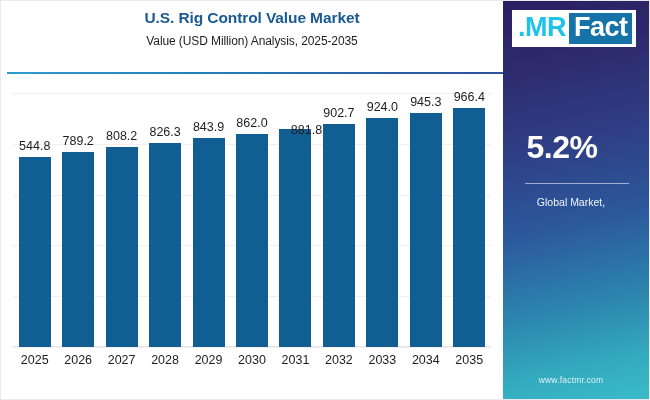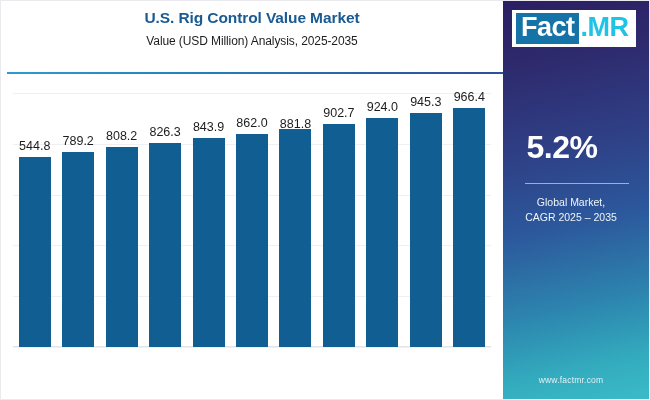--- a/index.html
+++ b/index.html
@@ -263,53 +263,65 @@
         <div class="bar-group" style="left: 174.545px;">
           <div class="bar" style="height: 208.816px; background: rgb(17, 94, 146);"></div>
           <div class="bar-value" style="bottom: 212.816px;">843.9</div>
         </div>
         <div class="bar-group" style="left: 218px;">
           <div class="bar" style="height: 213.295px; background: rgb(17, 94, 146);"></div>
           <div class="bar-value" style="bottom: 217.295px;">862.0</div>
         </div>
         <div class="bar-group" style="left: 261.455px;">
           <div class="bar" style="height: 218.194px; background: rgb(17, 94, 146);"></div>
-          <div class="bar-value" style="bottom: 216px;">881.8</div>
+          <div class="bar-value" style="bottom: 210px; margin-left: 11px;">881.8</div>
         </div>
         <div class="bar-group" style="left: 304.909px;">
           <div class="bar" style="height: 223.366px; background: rgb(17, 94, 146);"></div>
           <div class="bar-value" style="bottom: 227.366px;">902.7</div>
         </div>
         <div class="bar-group" style="left: 348.364px;">
           <div class="bar" style="height: 228.636px; background: rgb(17, 94, 146);"></div>
           <div class="bar-value" style="bottom: 232.636px;">924.0</div>
         </div>
         <div class="bar-group" style="left: 391.818px;">
           <div class="bar" style="height: 233.907px; background: rgb(17, 94, 146);"></div>
           <div class="bar-value" style="bottom: 237.907px;">945.3</div>
         </div>
         <div class="bar-group" style="left: 435.273px;">
           <div class="bar" style="height: 239.128px; background: rgb(17, 94, 146);"></div>
           <div class="bar-value" style="bottom: 243.128px;">966.4</div>
         </div>
       </div>
+    <div id="x-labels">
+        <div class="x-label" style="left: -1.27273px;">2025</div>
+        <div class="x-label" style="left: 42.1818px;">2026</div>
+        <div class="x-label" style="left: 85.6364px;">2027</div>
+        <div class="x-label" style="left: 129.091px;">2028</div>
+        <div class="x-label" style="left: 172.545px;">2029</div>
+        <div class="x-label" style="left: 216px;">2030</div>
+        <div class="x-label" style="left: 259.455px;">2031</div>
+        <div class="x-label" style="left: 302.909px;">2032</div>
+        <div class="x-label" style="left: 346.364px;">2033</div>
+        <div class="x-label" style="left: 389.818px;">2034</div>
+        <div class="x-label" style="left: 433.273px;">2035</div>
+      </div>
 
   </div>
 
   <div id="right-panel">
 
     <div id="logo">
+      <span id="logo-mr">.MR</span>
       <span id="logo-fact">Fact</span>
-      <span id="logo-mr">.MR</span>
     </div>
 
     <div id="cagr-value">5.2%</div>
     <div id="cagr-divider"></div>
     <div id="cagr-caption">
       <div>Global Market,</div>
-      <div>CAGR 2025 – 2035</div>
     </div>
 
     <div id="site-url">www.factmr.com</div>
 
   </div>
 
 </div>
 
 </body></html>

